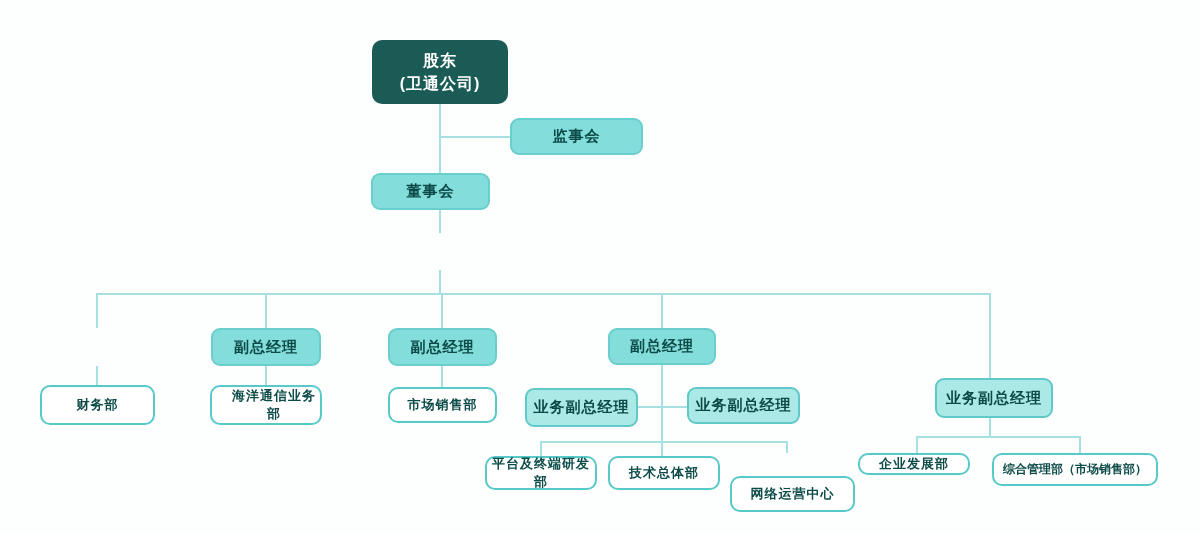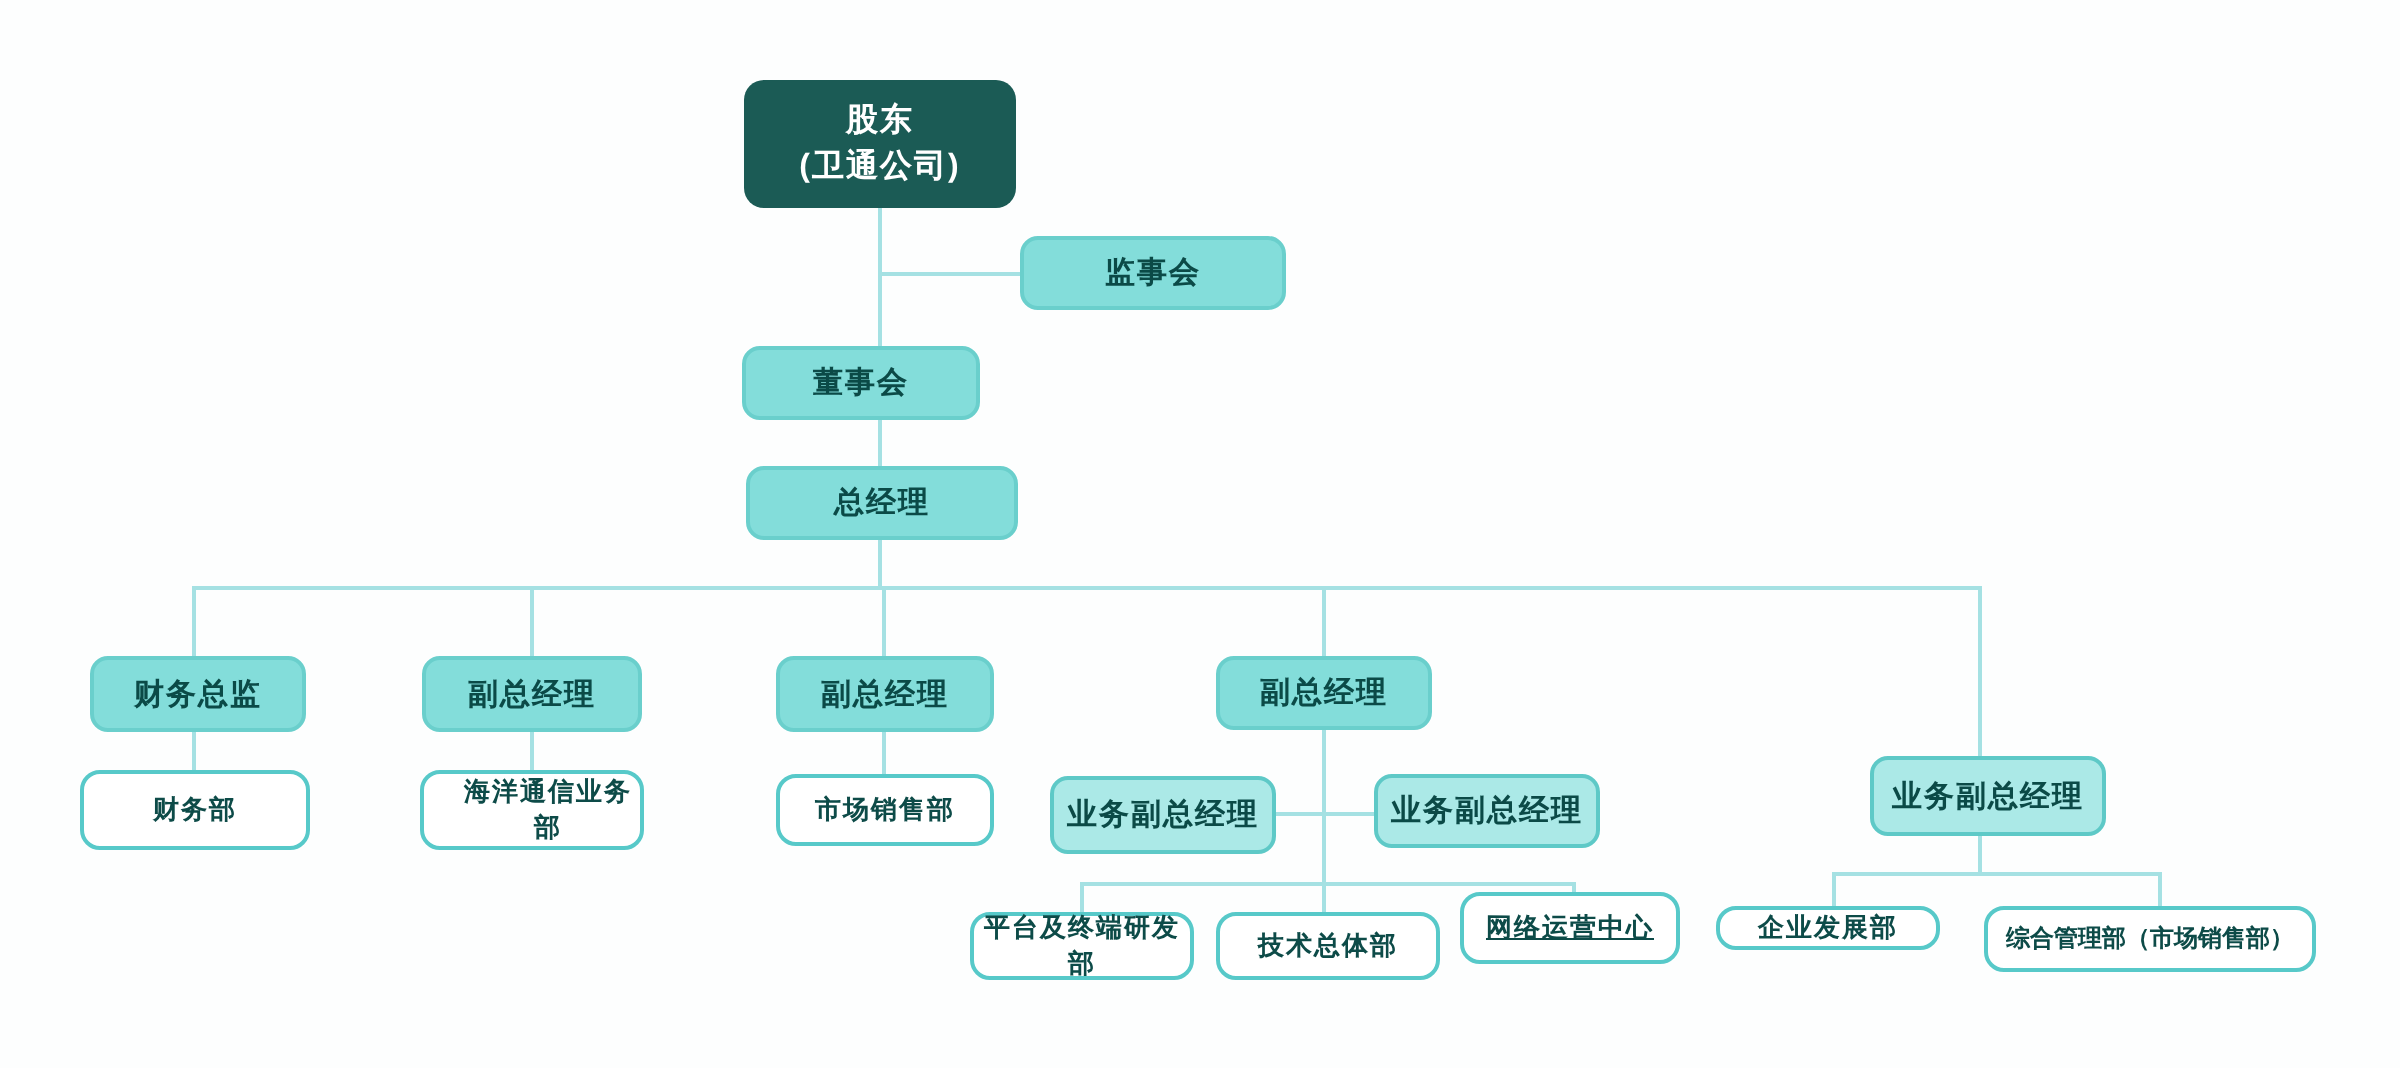--- a/index.html
+++ b/index.html
@@ -56,27 +56,21 @@
   </div>
 
   <div class="node teal" style="left:510px; top:118px; width:133px; height:37px;">
     <span>监事会</span>
   </div>
 
   <div class="node teal" style="left:371px; top:173px; width:119px; height:37px;">
     <span>董事会</span>
   </div>
 
-  <div class="node teal" style="left:373px; top:233px; width:136px; height:37px;">
-    <span>总经理</span>
-  </div>
 
-  <div class="node teal" style="left:45px; top:328px; width:108px; height:38px;">
-    <span>财务总监</span>
-  </div>
 
   <div class="node teal" style="left:211px; top:328px; width:110px; height:38px;">
     <span>副总经理</span>
   </div>
 
   <div class="node teal" style="left:388px; top:328px; width:109px; height:38px;">
     <span>副总经理</span>
   </div>
 
   <div class="node teal" style="left:608px; top:328px; width:108px; height:37px;">
@@ -108,21 +102,21 @@
   </div>
 
   <div class="node white" style="left:485px; top:456px; width:112px; height:34px;">
     <span>平台及终端研发部</span>
   </div>
 
   <div class="node white" style="left:608px; top:456px; width:112px; height:34px;">
     <span>技术总体部</span>
   </div>
 
-  <div class="node white" style="left:730px; top:446px; width:110px; height:36px;text-decoration:underline;">
+  <div class="node white" style="left:730px; top:476px; width:125px; height:36px;">
     <span>网络运营中心</span>
   </div>
 
   <div class="node white" style="left:858px; top:453px; width:112px; height:22px;text-align:center;">
     <span>企业发展部</span>
   </div>
 
   <div class="node white small" style="left:992px; top:453px; width:166px; height:33px;">
     <span>综合管理部（市场销售部）</span>
   </div>

